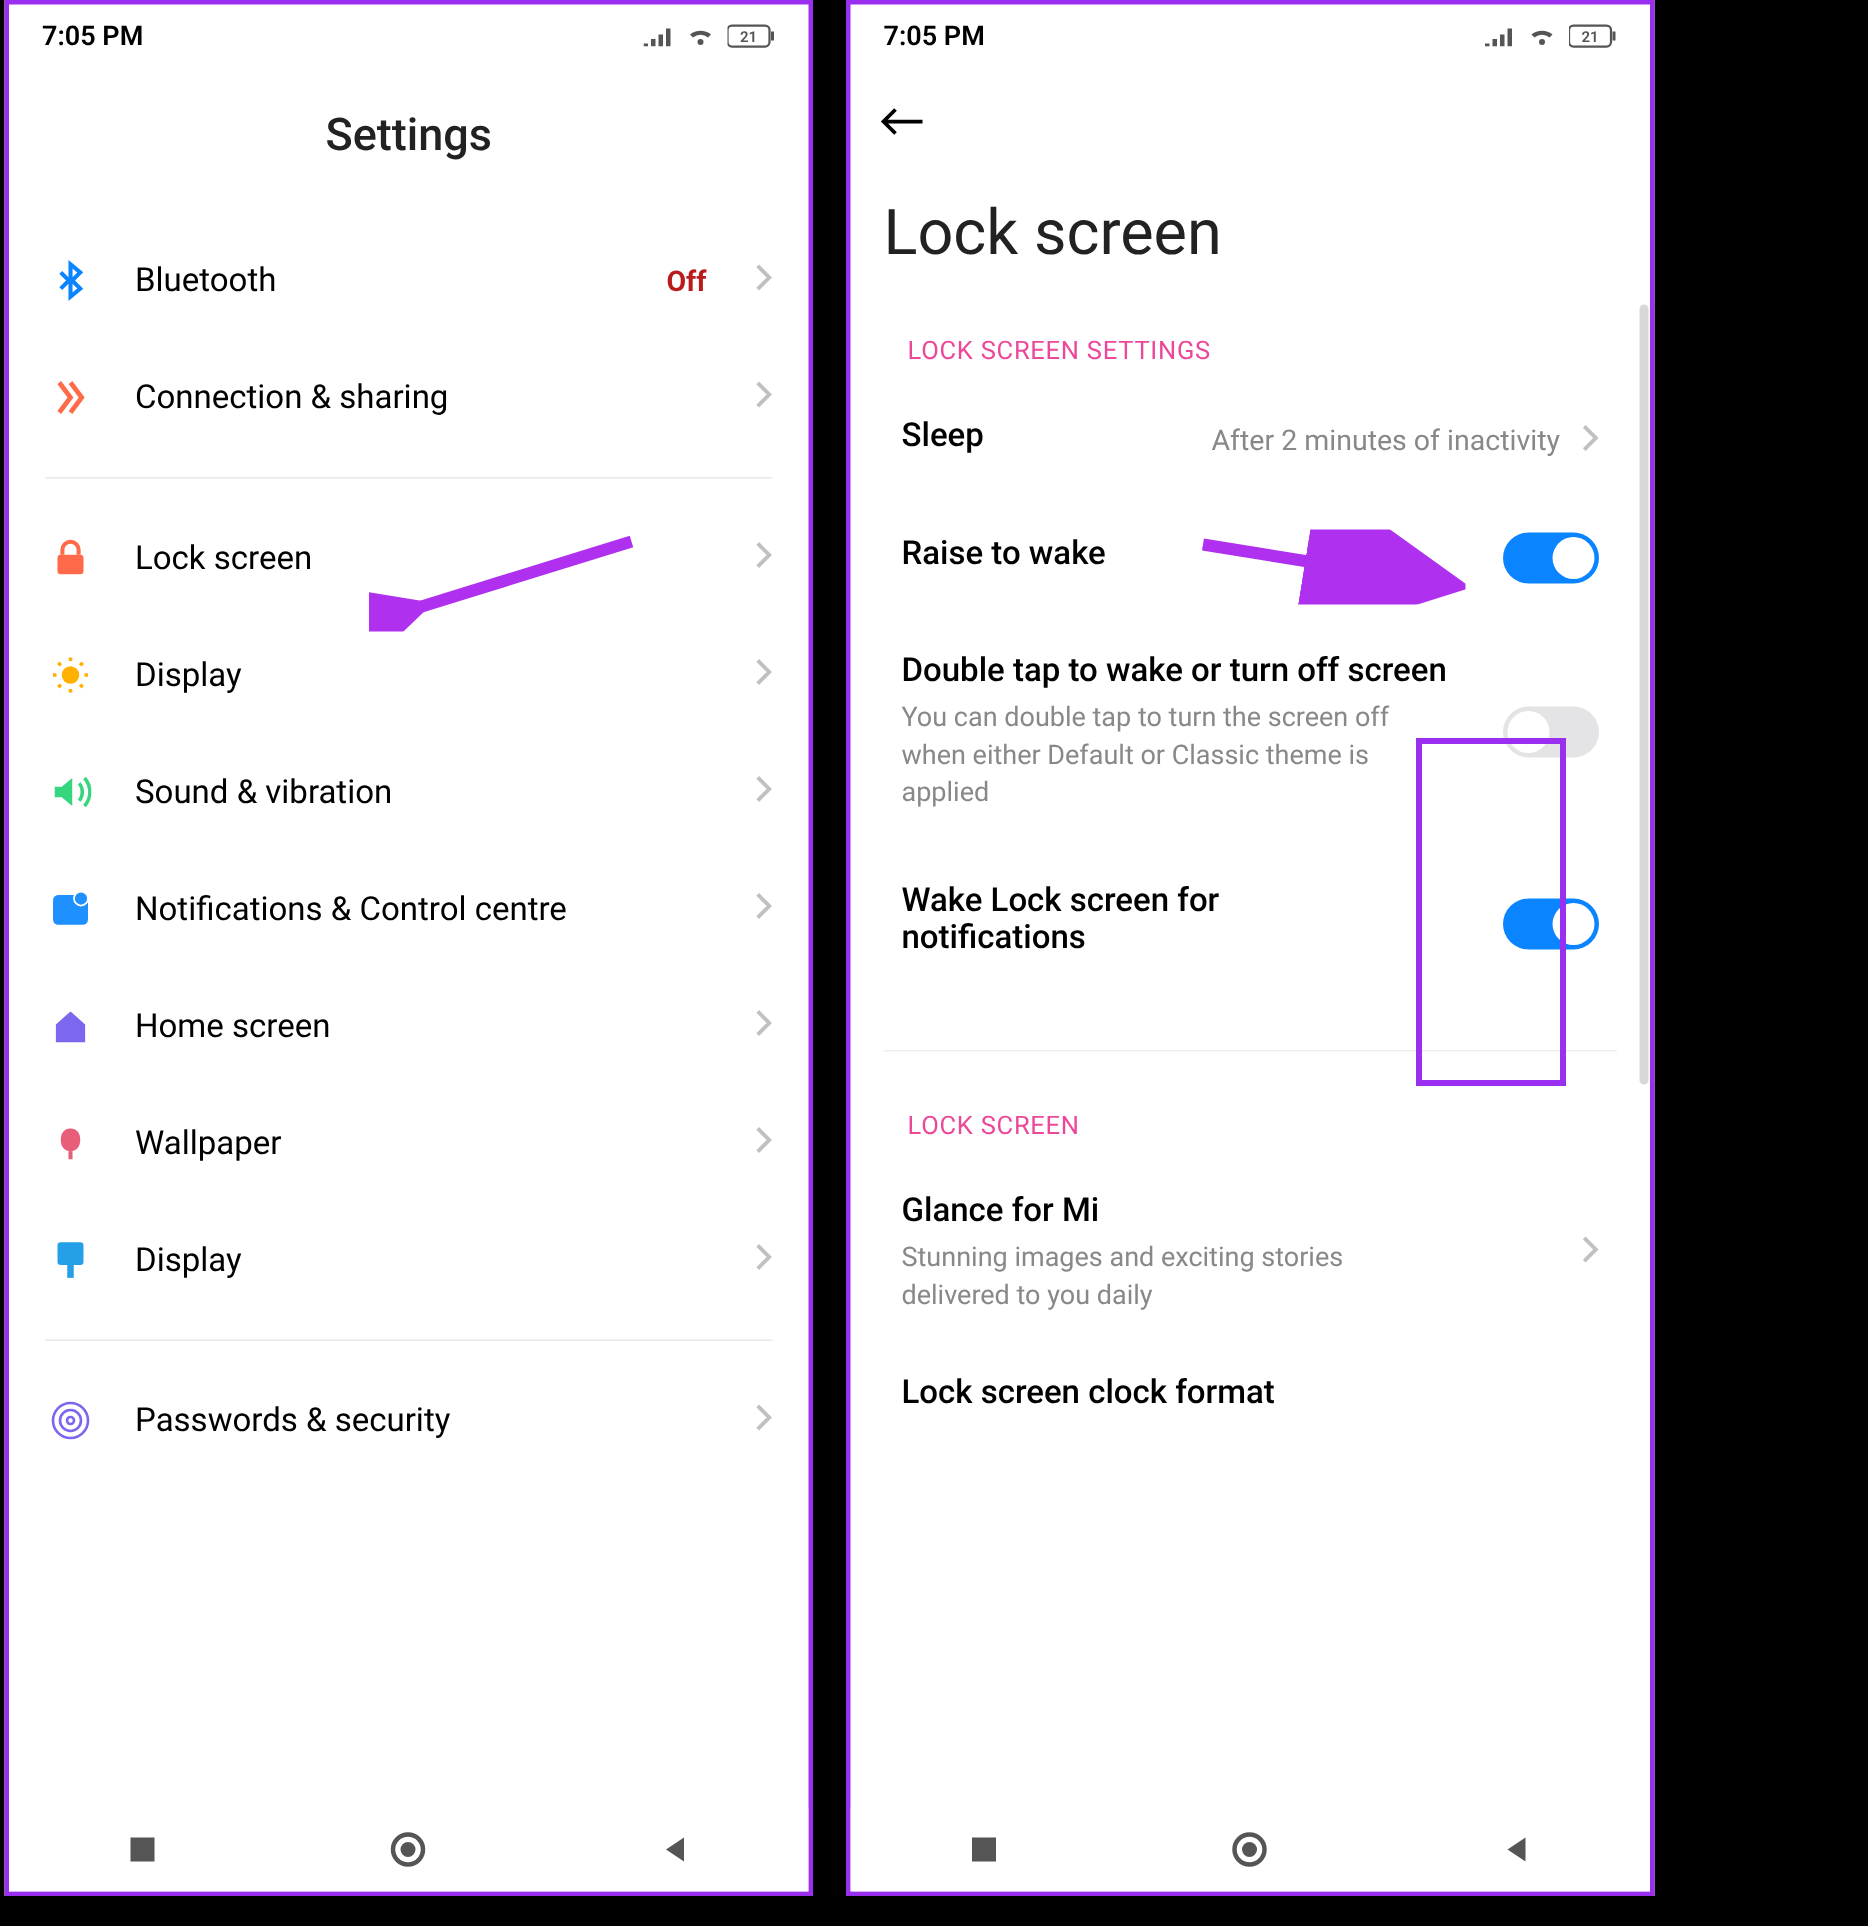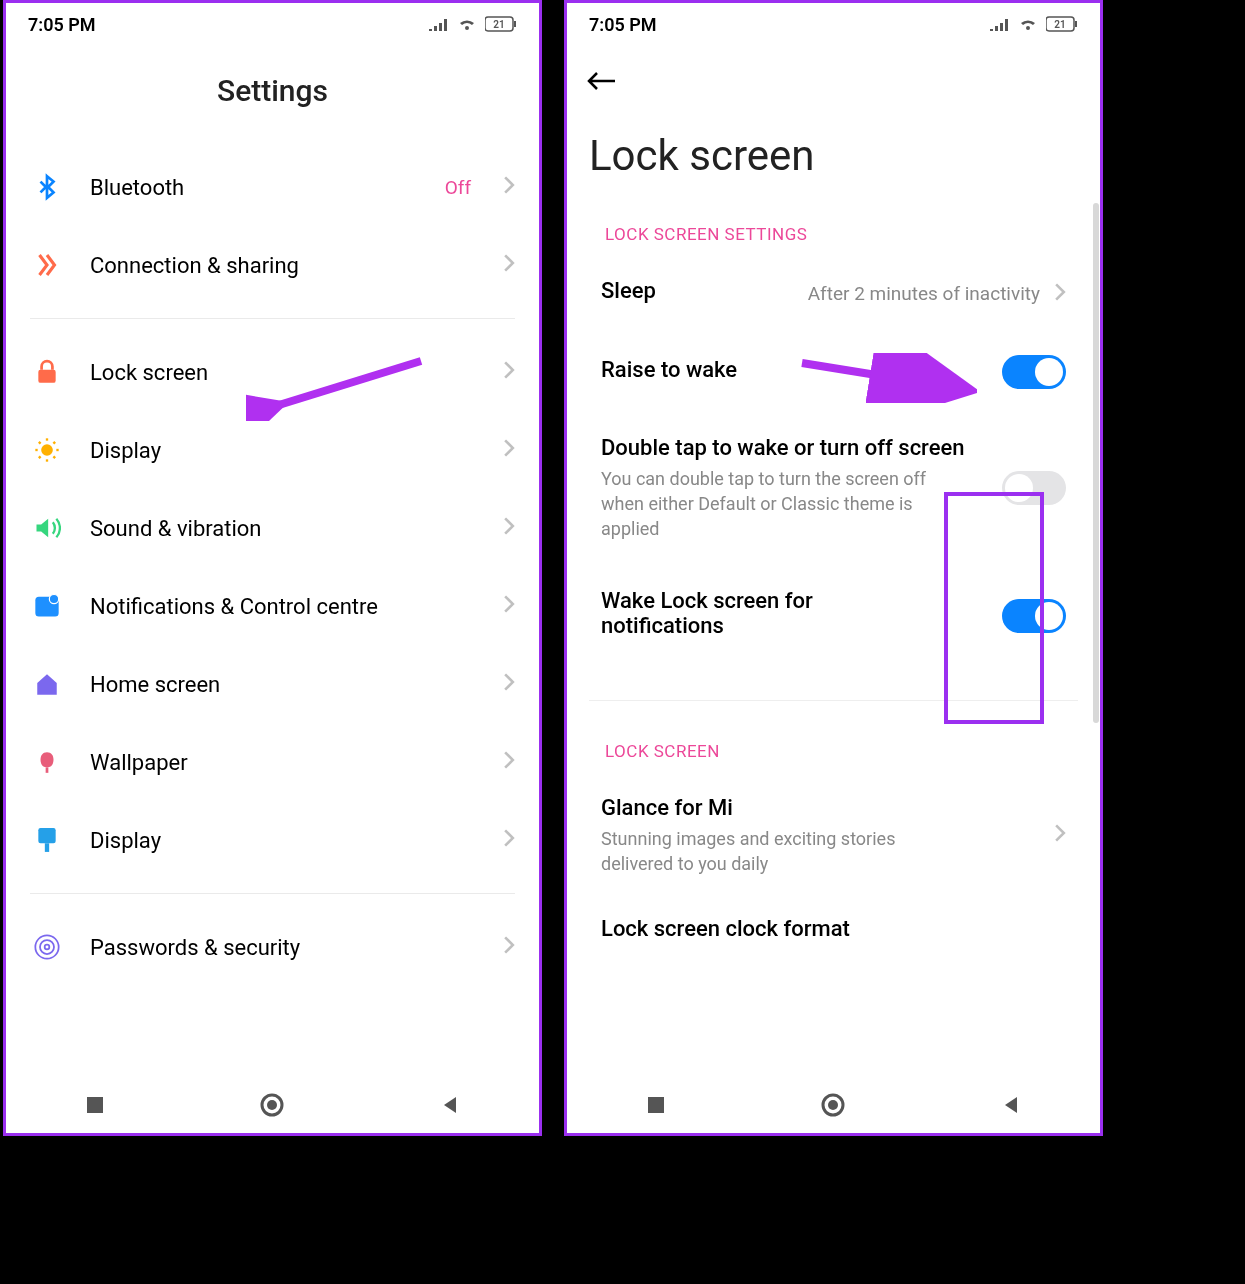--- a/index.html
+++ b/index.html
@@ -5,21 +5,21 @@
   * { box-sizing: border-box; margin: 0; padding: 0; }
   body {
     font-family: -apple-system, BlinkMacSystemFont, "Segoe UI", Roboto, Helvetica, Arial, sans-serif;
     background: #000;
     width: 1245px;
     height: 1284px;
     display: flex;
   }
   .phone {
     width: 539px;
-    height: 1136px;
+    height: 1264px;
     margin-top: 0;
     background: #fff;
     border: 3px solid #9b2ff0;
     position: relative;
     overflow: hidden;
   }
   .phone-left { margin-left: 3px; }
   .phone-right { margin-left: 22px; }
   
   
@@ -47,21 +47,21 @@
   .list { padding: 0 24px; }
   .list-item {
     display: flex;
     align-items: center;
     height: 78px;
     gap: 26px;
     position: relative;
   }
   .item-icon { width: 34px; height:34px; display:flex; align-items:center; justify-content:center;}
   .item-label { font-size: 22px; font-weight:400; color:#000; flex:1; }
-  .item-value { font-size: 19px; color:#ec4899; margin-right:6px; }
+  .item-value { font-size: 19px; color:#b91c1c; margin-right:6px;font-weight:bold; }
   .chevron { color:#bdbdbd; }
   .divider { height:1px; background:#eaeaea; margin: 14px 0; }
 
   
   .back-row { padding: 24px 18px 0; }
   .back-btn { display:inline-flex; cursor:pointer; }
   .big-title {
     font-size: 42px;
     font-weight:400;
     color: #222;

